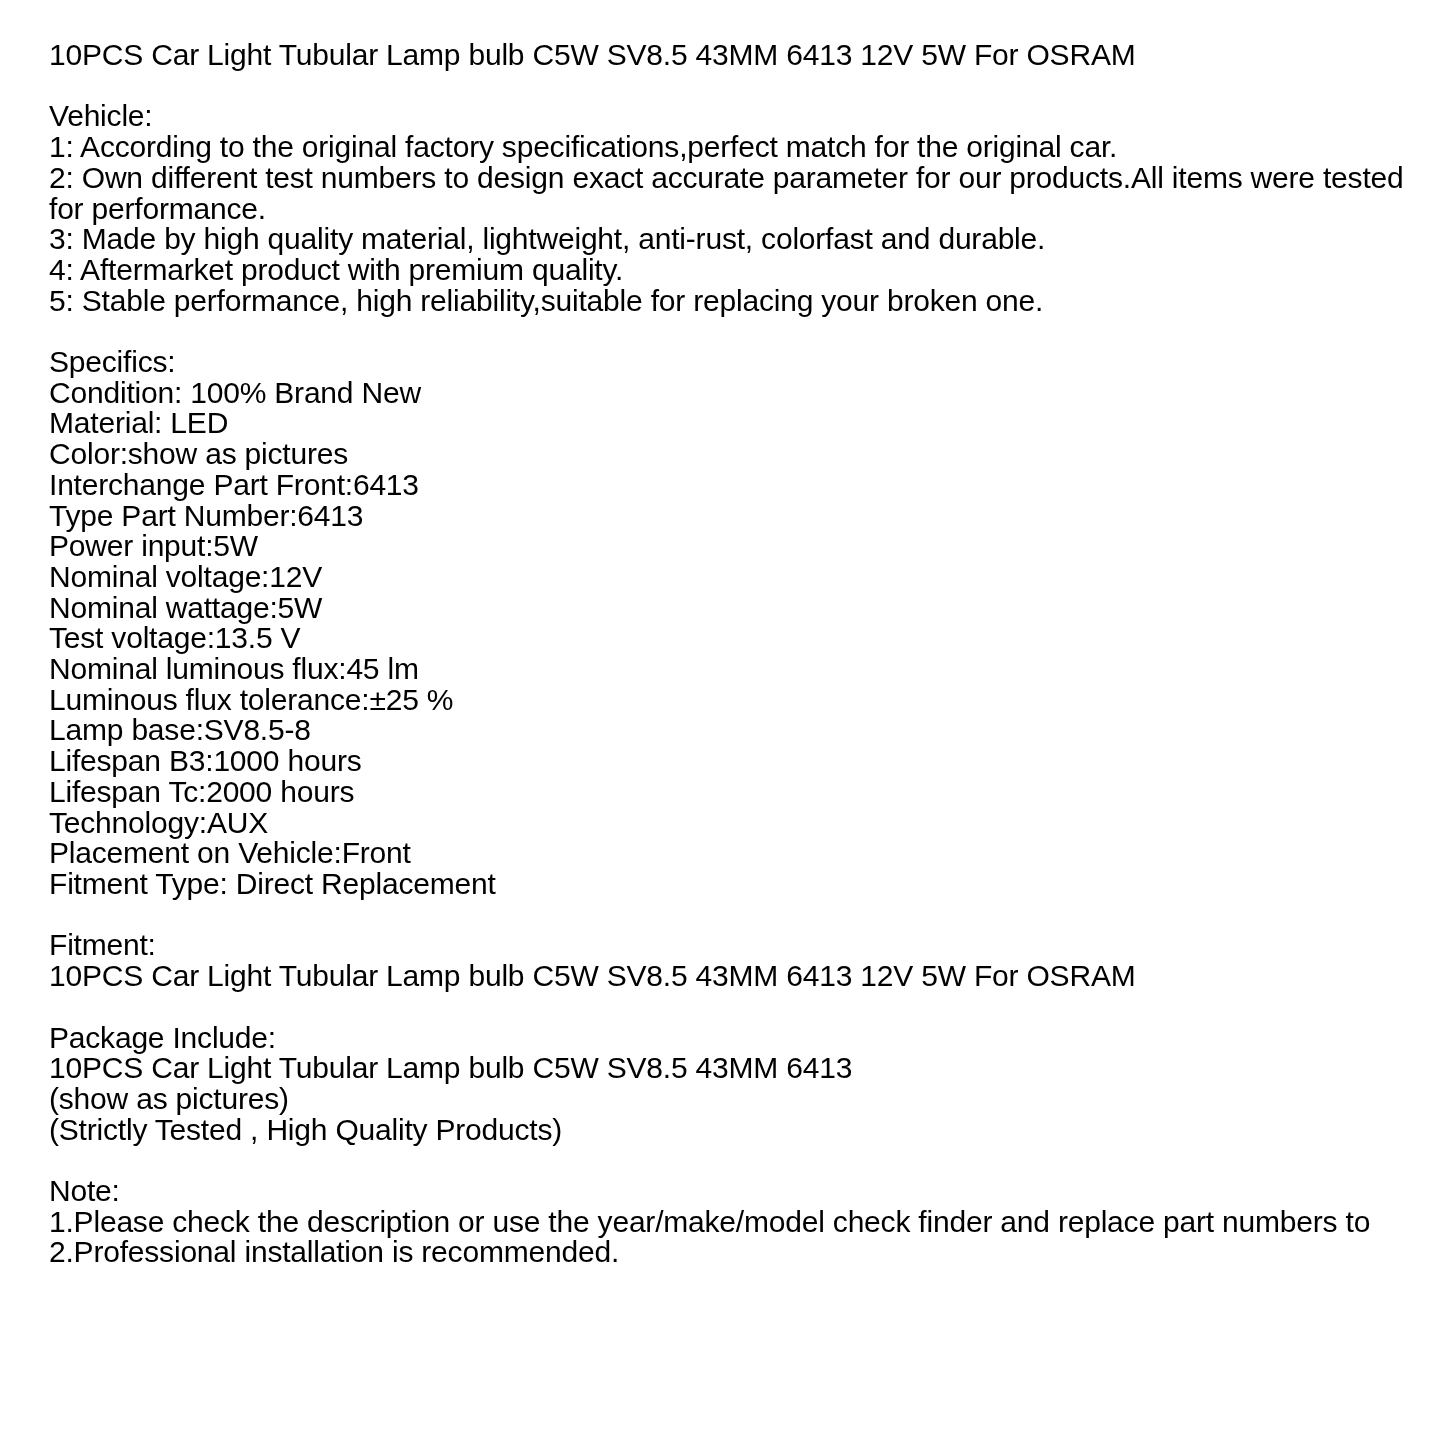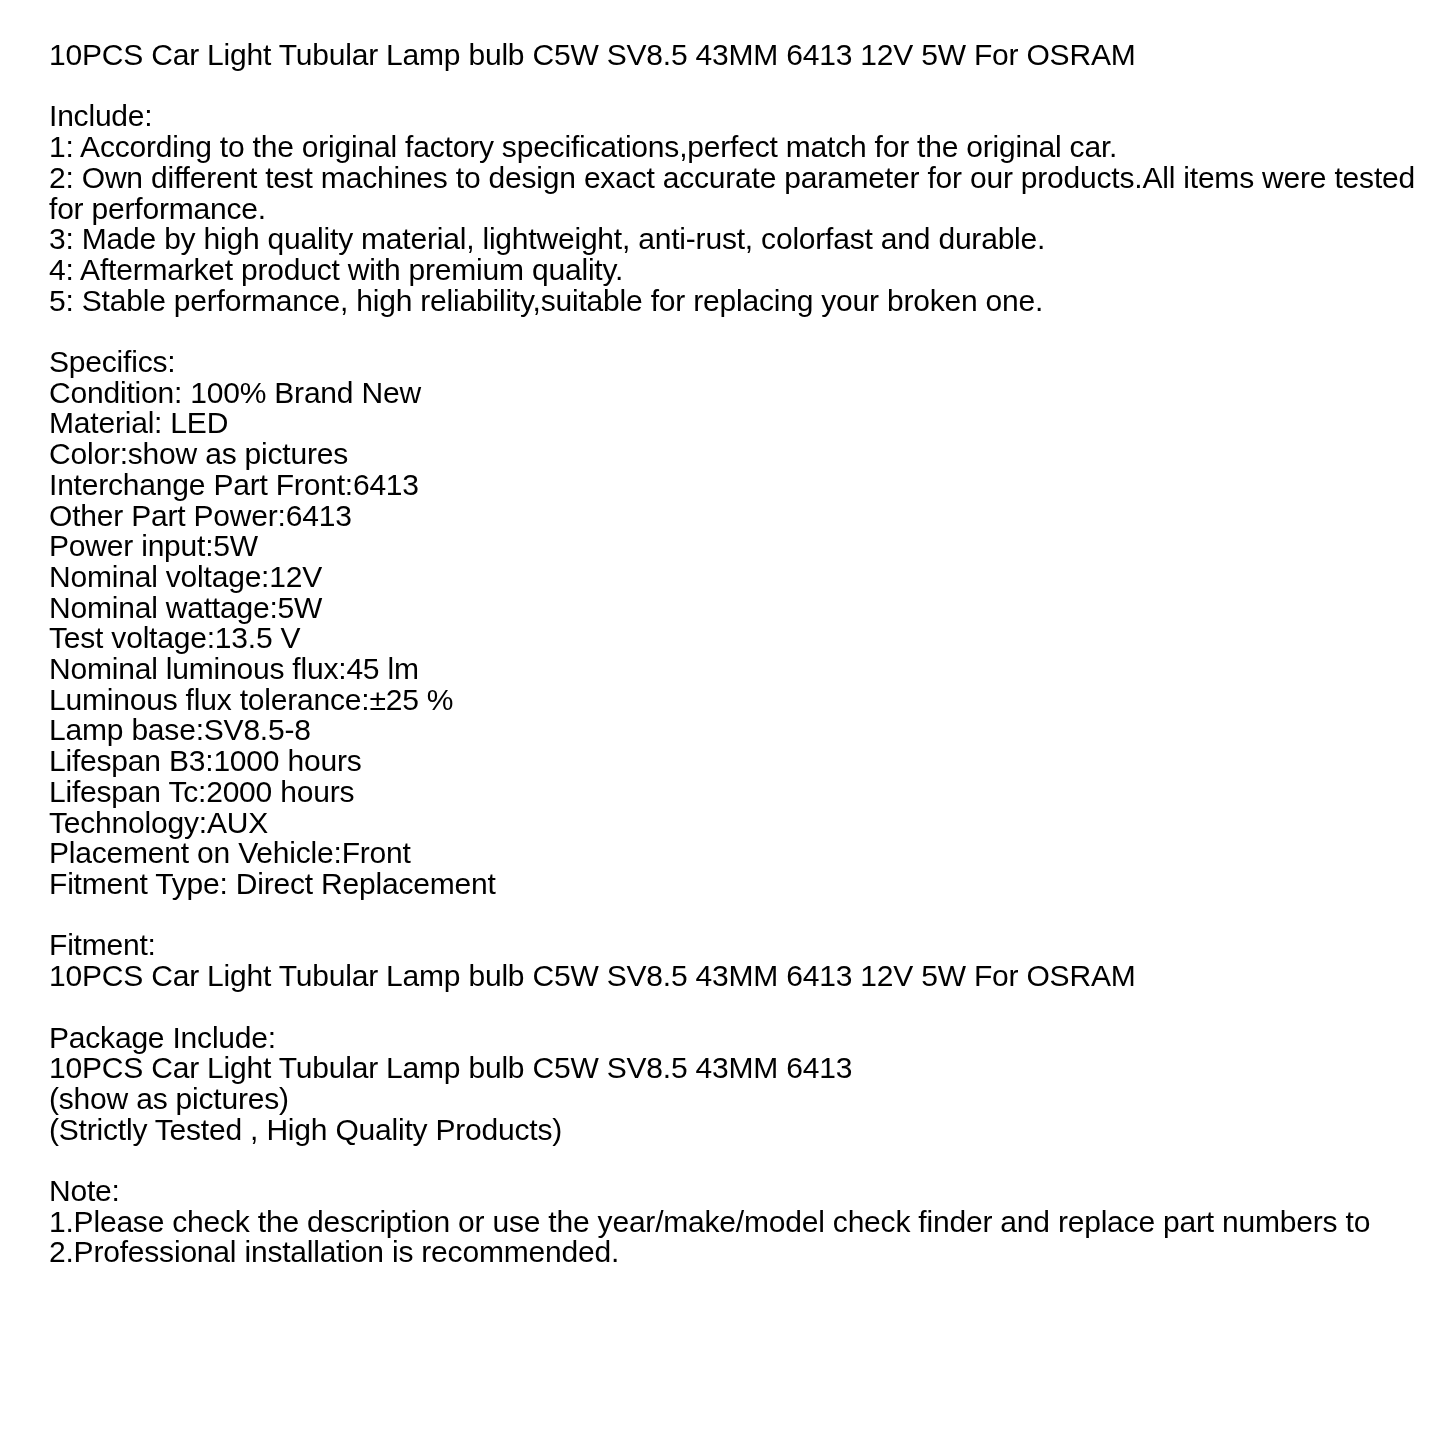--- a/index.html
+++ b/index.html
@@ -29,34 +29,34 @@
     white-space: pre;
   }
 </style>
 </head>
 <body>
 
 <div class="doc">
   <div class="line">10PCS Car Light Tubular Lamp bulb C5W SV8.5 43MM 6413 12V 5W For OSRAM</div>
   <div id="sections">
       <div class="line">&nbsp;</div>
-      <div class="line">Include:</div>
+      <div class="line">Vehicle:</div>
       <div class="line">1: According to the original factory specifications,perfect match for the original car.</div>
-      <div class="line">2: Own different test machines to design exact accurate parameter for our products.All items were tested</div>
+      <div class="line">2: Own different test numbers to design exact accurate parameter for our products.All items were tested</div>
       <div class="line">for performance.</div>
       <div class="line">3: Made by high quality material, lightweight, anti-rust, colorfast and durable.</div>
       <div class="line">4: Aftermarket product with premium quality.</div>
       <div class="line">5: Stable performance, high reliability,suitable for replacing your broken one.</div>
       <div class="line">&nbsp;</div>
       <div class="line">Specifics:</div>
       <div class="line">Condition: 100% Brand New</div>
       <div class="line">Material: LED</div>
       <div class="line">Color:show as pictures</div>
       <div class="line">Interchange Part Front:6413</div>
-      <div class="line">Other Part Power:6413</div>
+      <div class="line">Type Part Number:6413</div>
       <div class="line">Power input:5W</div>
       <div class="line">Nominal voltage:12V</div>
       <div class="line">Nominal wattage:5W</div>
       <div class="line">Test voltage:13.5 V</div>
       <div class="line">Nominal luminous flux:45 lm</div>
       <div class="line">Luminous flux tolerance:±25 %</div>
       <div class="line">Lamp base:SV8.5-8</div>
       <div class="line">Lifespan B3:1000 hours</div>
       <div class="line">Lifespan Tc:2000 hours</div>
       <div class="line">Technology:AUX</div>

